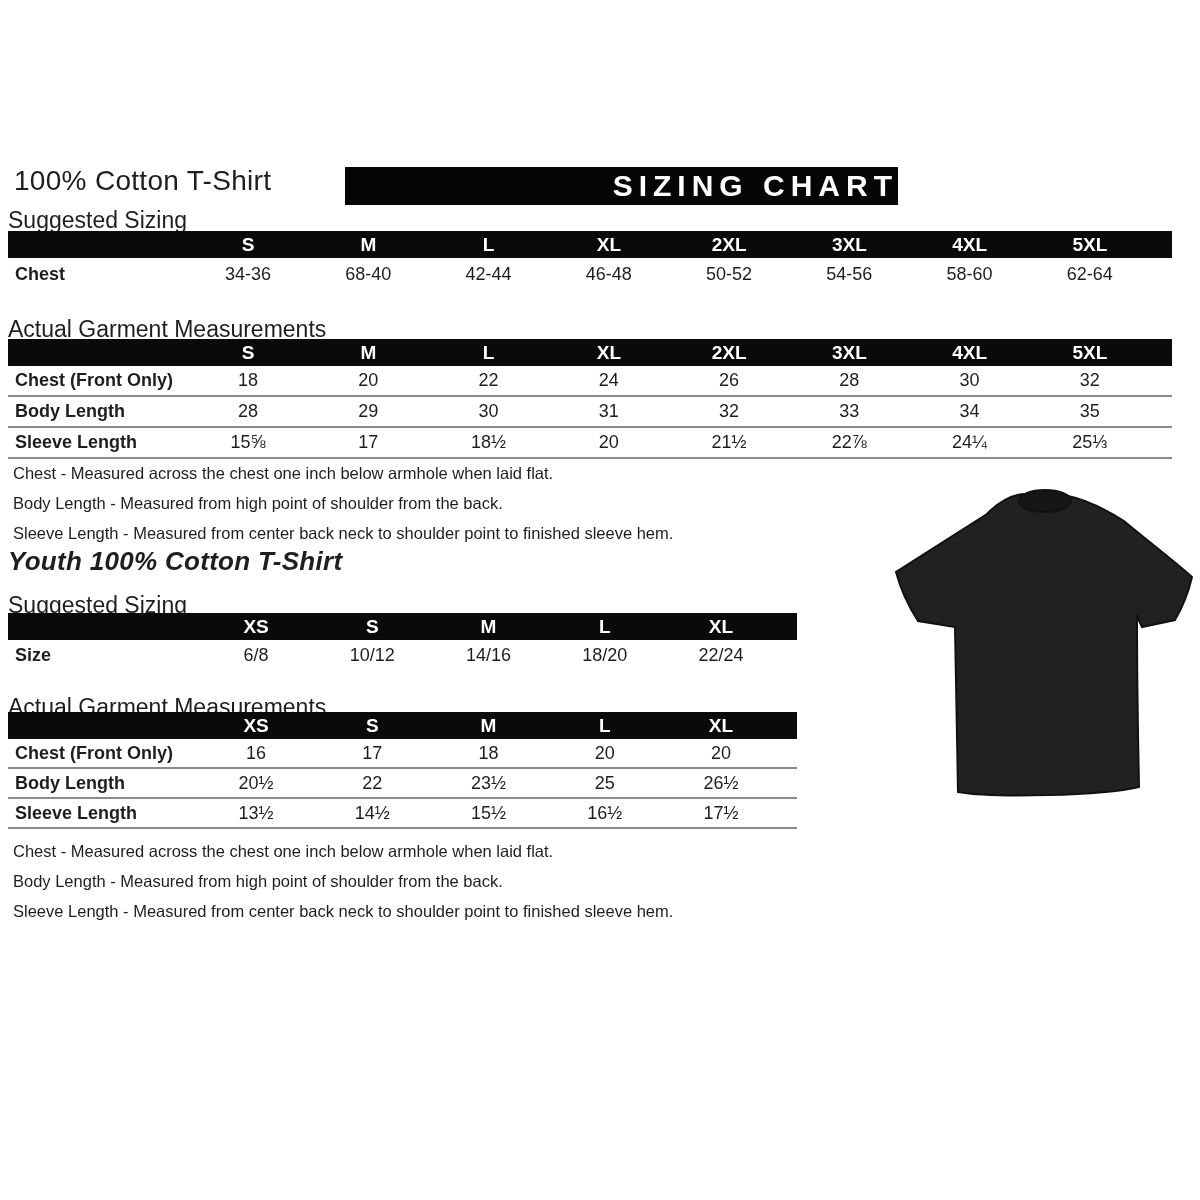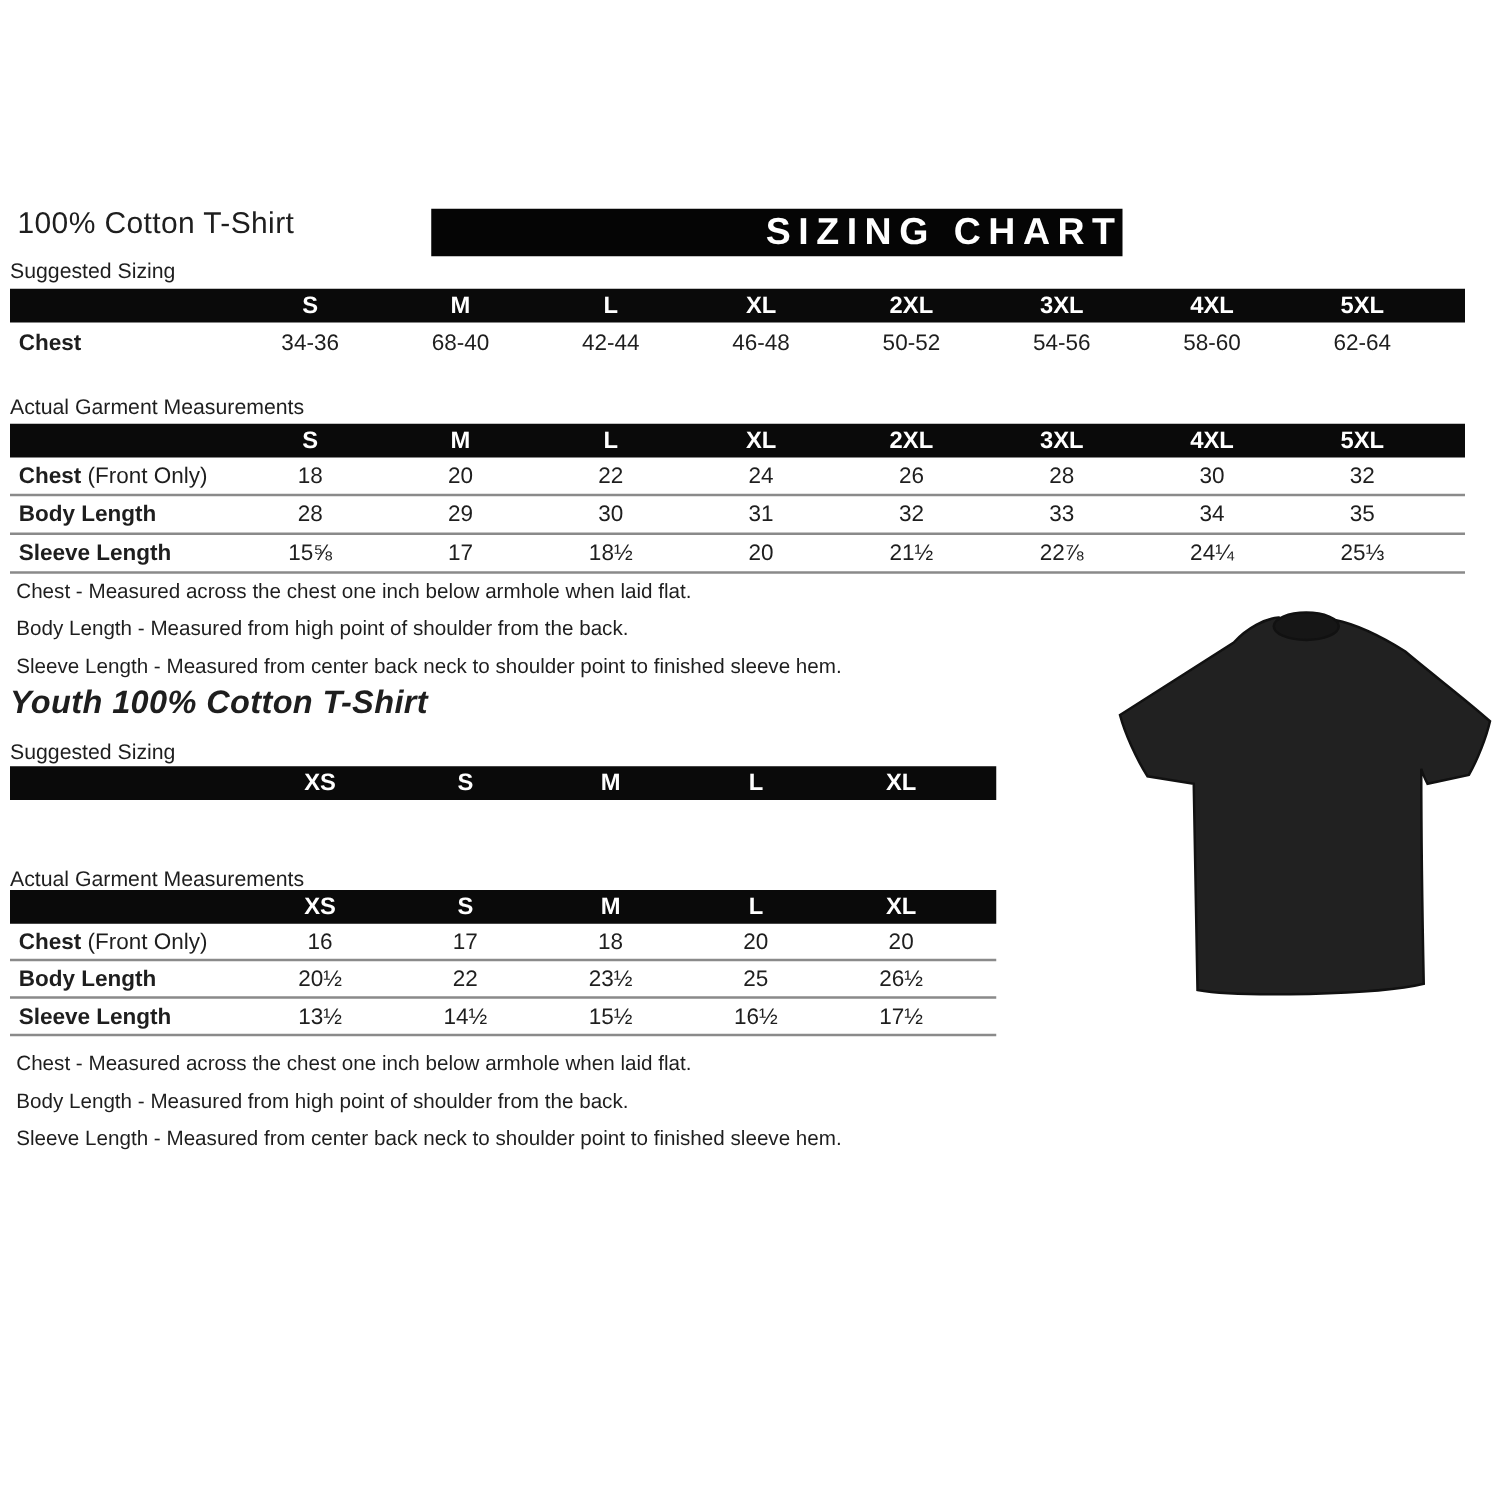--- a/index.html
+++ b/index.html
@@ -3,48 +3,48 @@
 <meta charset="utf-8">
 <style>
   html,body{margin:0;padding:0;background:#fff;}
   .page{
     position:relative;width:1200px;height:1200px;
     background:var(--background,#fff);
     font-family:"Liberation Sans","DejaVu Sans",sans-serif;
     color:var(--text,#1e1e1e);
     overflow:hidden;
   }
-  .title{position:absolute;left:14px;top:165px;font-size:24px;letter-spacing:0.3px;}
+  .title{position:absolute;left:14px;top:165px;font-size:28px;letter-spacing:0.3px;}
   .banner{
     position:absolute;left:345px;top:167px;width:553px;height:38px;
     background:var(--banner_bg,#050505);color:var(--banner_text,#fff);
     display:flex;align-items:center;justify-content:flex-end;
     font-weight:bold;font-size:30px;letter-spacing:6px;
   }
-  .seclabel{position:absolute;font-size:17px;}
+  .seclabel{position:absolute;font-size:23px;}
   #sl1{left:8px;top:207px}
   #sl2{left:8px;top:316px}
   #sl3{left:8px;top:592px}
   #sl4{left:8px;top:694px}
 
   .tbl{position:absolute;left:8px;font-size:18px;}
   #t1{top:231px;width:1164px;--lw:180px;--pr:22px;--rh:33px;}
   #t2{top:339px;width:1164px;--lw:180px;--pr:22px;--rh:29px;}
   #t3{top:613px;width:789px;--lw:190px;--pr:18px;--rh:31px;}
   #t4{top:712px;width:789px;--lw:190px;--pr:18px;--rh:28px;}
 
   .trow{display:flex;align-items:center;}
   .thead{background:var(--table_header_bg,#0a0a0a);color:var(--table_header_text,#fff);font-weight:bold;height:27px;font-size:19px;}
   .tdata{height:var(--rh);justify-content:center;}
   .ruled .tdata{border-bottom:2px solid var(--rule,#8a8a8a);}
   .tlabel{flex:0 0 var(--lw);padding-left:7px;box-sizing:border-box;white-space:nowrap;}
   .tcell{flex:1;text-align:center;}
   .tpad{flex:0 0 var(--pr);}
   .lb{font-weight:bold;}
-  .lr{font-weight:normal;}
+  .lr{font-weight:bold;}
 
   .notes{position:absolute;left:13px;font-size:16.5px;line-height:30px;}
   #n1{top:458px}
   #n2{top:836px}
   .title2{position:absolute;left:8px;top:546px;font-size:26px;font-weight:bold;letter-spacing:0.3px;font-style:italic;}
 
   .tshirt{position:absolute;left:892px;top:486px;}
   .tee-body{fill:var(--tshirt_body,#212121);stroke:var(--tshirt_outline,#111);stroke-width:2;}
   .tee-collar{fill:var(--tshirt_collar,#161616);stroke:var(--tshirt_outline,#111);stroke-width:2;}
 </style>
@@ -149,20 +149,29 @@
 
   <div class="seclabel" id="sl3">Suggested Sizing</div>
   <div class="tbl" id="t3">
       <div class="trow thead">
         <div class="tlabel"></div>
         <div class="tcell">XS</div>
         <div class="tcell">S</div>
         <div class="tcell">M</div>
         <div class="tcell">L</div>
         <div class="tcell">XL</div>
+        <div class="tpad"></div>
+      </div>
+      <div class="trow tdata">
+        <div class="tlabel"><span class="lb">Size</span></div>
+        <div class="tcell">6/8</div>
+        <div class="tcell">10/12</div>
+        <div class="tcell">14/16</div>
+        <div class="tcell">18/20</div>
+        <div class="tcell">22/24</div>
         <div class="tpad"></div>
       </div>
     </div>
 
   <div class="seclabel" id="sl4">Actual Garment Measurements</div>
   <div class="tbl ruled" id="t4">
       <div class="trow thead">
         <div class="tlabel"></div>
         <div class="tcell">XS</div>
         <div class="tcell">S</div>

